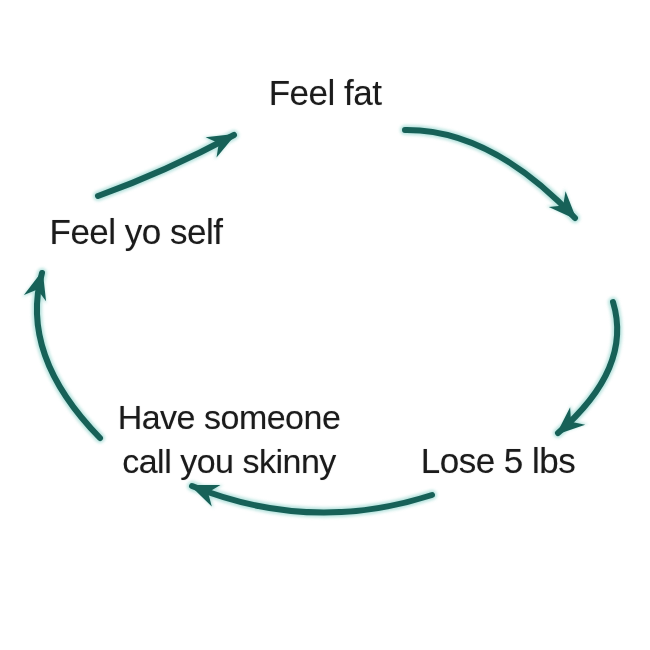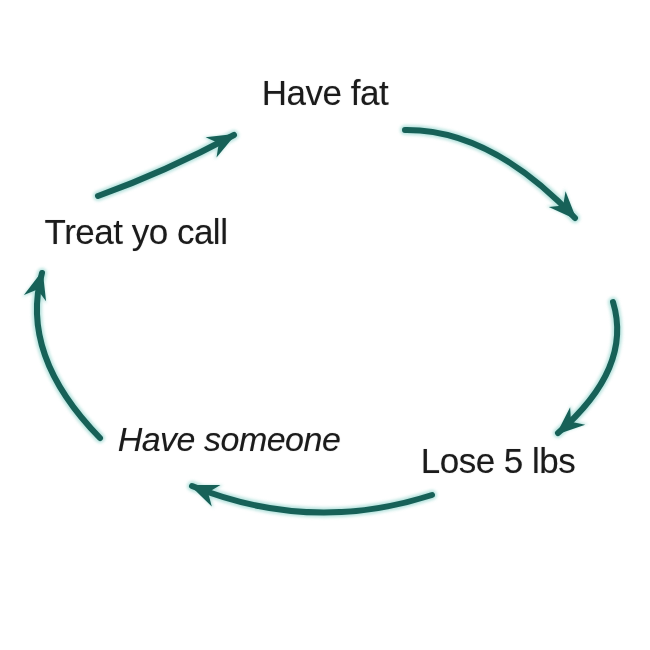--- a/index.html
+++ b/index.html
@@ -25,21 +25,21 @@
     font-size: 35px;
     letter-spacing: -0.5px;
     white-space: nowrap;
     text-align: center;
     line-height: 1.28;
     text-shadow: 0 0 1px rgba(30,30,30,0.35);
   }
   .node-feel-fat        { left: 325px; top: 93px;  }
   .node-juice-cleanse   { left: 506px; top: 261px; }
   .node-lose-5-lbs      { left: 498px; top: 461px; text-align: right; }
-  .node-have-someone    { left: 229px; top: 440px; font-size: 34px; font-style: italic; }
+  .node-have-someone    { left: 229px; top: 440px; font-size: 34px; }
   .node-treat-yo-self   { left: 136px; top: 232px; }
   .node-line { display: block; }
 </style>
 </head>
 <body>
 
 <div class="canvas">
 
   <svg class="arrow-layer" width="650" height="650" viewBox="0 0 650 650" xmlns="http://www.w3.org/2000/svg">
     <defs>
@@ -65,29 +65,30 @@
     <g fill="none" stroke="#176158" stroke-width="6" stroke-linecap="round">
       <path d="M98,196 Q165,172 234,135" marker-end="url(#head-main)"></path>
       <path d="M405,130 Q491,129 575,218" marker-end="url(#head-main)"></path>
       <path d="M613,302 Q633,368 558,433" marker-end="url(#head-main)"></path>
       <path d="M432,495 Q311,534 192,486" marker-end="url(#head-main)"></path>
       <path d="M100,438 Q19,355 42,273" marker-end="url(#head-main)"></path>
     </g>
   </svg>
 
   <div class="node-label node-feel-fat">
-    <span class="node-line">Have fat</span>
+    <span class="node-line">Feel fat</span>
   </div>
 
 
   <div class="node-label node-lose-5-lbs">
     <span class="node-line">Lose 5 lbs</span>
   </div>
 
   <div class="node-label node-have-someone">
     <span class="node-line">Have someone</span>
+    <span class="node-line">call you skinny</span>
   </div>
 
   <div class="node-label node-treat-yo-self">
-    <span class="node-line">Treat yo call</span>
+    <span class="node-line">Feel yo self</span>
   </div>
 
 </div>
 
 </body></html>

